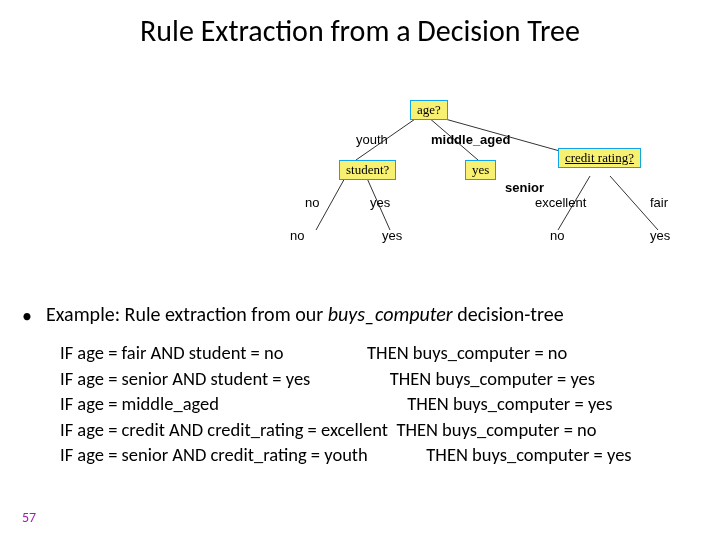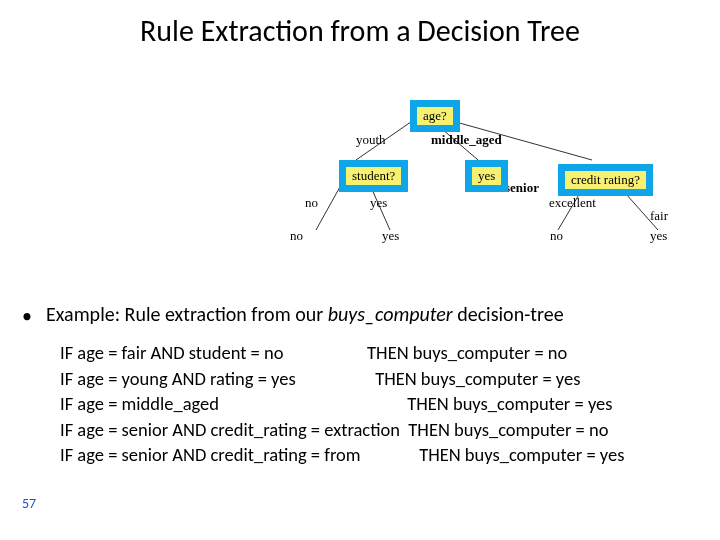--- a/index.html
+++ b/index.html
@@ -25,31 +25,31 @@
   }
   .tree {
     position: absolute;
     top: 100px;
     left: 310px;
     width: 400px;
     height: 180px;
   }
   .node {
     position: absolute;
-    border: 7px solid #0ea5e9;
+    border: 1px solid #0ea5e9;
     background: #f7f070;
     font-family: "Times New Roman", serif;
     font-size: 13px;
     padding: 1px 6px;
     white-space: nowrap;
     text-align: center;
   }
   .edge-label {
     position: absolute;
-    font-family: Liberation Serif, serif;
+    font-family: Liberation Sans, sans-serif;
     font-size: 13px;
     white-space: nowrap;
   }
   svg.edges {
     position: absolute;
     top: 0;
     left: 0;
     width: 400px;
     height: 180px;
     overflow: visible;
@@ -81,24 +81,24 @@
     left: 60px;
     top: 340px;
     font-family: Calibri, Arial, sans-serif;
     font-size: 18.5px;
     line-height: 1.38;
     white-space: pre;
   }
   .page-num {
     position: absolute;
     left: 22px;
-    bottom: 28px;
+    bottom: 14px;
     font-size: 14px;
     font-family: Calibri, Arial, sans-serif;
-    color: #1d4ed8;
+    color: #a21caf;
   }
 </style>
 </head>
 <body>
 
 <div class="title">Rule Extraction from a Decision Tree</div>
 
 <div class="tree">
   <svg class="edges">
 
@@ -114,40 +114,40 @@
   </svg>
 
   <div class="node" style="left:100px; top:0px;">age?</div>
 
   <div class="edge-label" style="left:46px;  top:32px;">youth</div>
   <div class="edge-label" style="left:85px;  top:32px;margin-left:36px;"><b>middle_aged</b></div>
   <div class="edge-label" style="left:195px; top:32px;margin-top:48px;"><b>senior</b></div>
 
   <div class="node" style="left:18px;  top:60px;margin-left:11px;">student?</div>
   <div class="node" style="left:155px; top:60px;">yes</div>
-  <div class="node" style="left:248px; top:64px;">credit rating?</div>
+  <div class="node" style="left:248px; top:48px;text-decoration:underline;">credit rating?</div>
 
   <div class="edge-label" style="left:-5px; top:95px;">no</div>
   <div class="edge-label" style="left:60px; top:95px;">yes</div>
 
-  <div class="edge-label" style="left:239px; top:95px;">excellent</div>
-  <div class="edge-label" style="left:340px; top:108px;">fair</div>
+  <div class="edge-label" style="left:225px; top:95px;">excellent</div>
+  <div class="edge-label" style="left:340px; top:95px;">fair</div>
 
   <div class="edge-label" style="left:-20px; top:128px;">no</div>
   <div class="edge-label" style="left:72px;  top:128px;">yes</div>
   <div class="edge-label" style="left:240px; top:128px;">no</div>
   <div class="edge-label" style="left:340px; top:128px;">yes</div>
 </div>
 
 <div class="bullet">
   <span class="dot">•</span>
   <span class="text">
     <span>Example: Rule extraction from our </span><span class="italic">buys_computer</span><span> decision-tree</span>
   </span>
 </div>
 
 <div class="rules"><span>IF age = fair AND student = no</span>                    <span>THEN buys_computer = no</span>
-<span>IF age = young AND rating = yes</span>                   <span>THEN buys_computer = yes</span>
+<span>IF age = senior AND student = yes</span>                   <span>THEN buys_computer = yes</span>
 <span>IF age = middle_aged</span>                                             <span>THEN buys_computer = yes</span>
-<span>IF age = senior AND credit_rating = extraction</span>  <span>THEN buys_computer = no</span>
-<span>IF age = senior AND credit_rating = from</span>              <span>THEN buys_computer = yes</span></div>
+<span>IF age = credit AND credit_rating = excellent</span>  <span>THEN buys_computer = no</span>
+<span>IF age = senior AND credit_rating = youth</span>              <span>THEN buys_computer = yes</span></div>
 
 <div class="page-num">57</div>
 
 </body></html>

